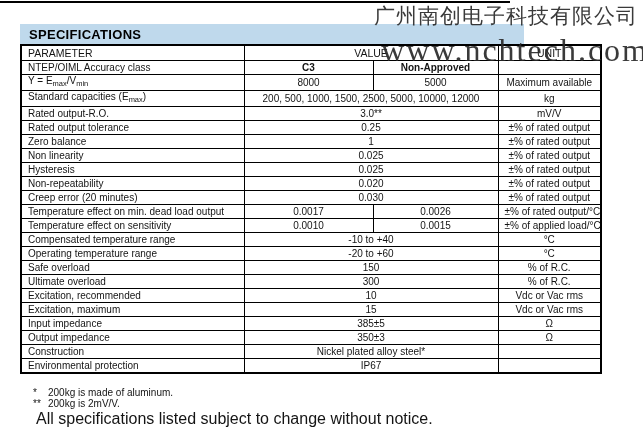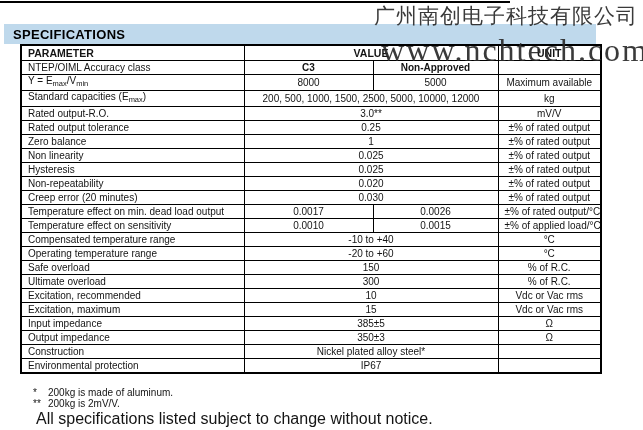--- a/index.html
+++ b/index.html
@@ -10,41 +10,41 @@
     font-family:"Liberation Sans", sans-serif;
     color:#141414;
     overflow:hidden;
     padding-left:8px;
   }
   .top-rule{
     position:absolute;left:0;top:1px;width:510px;height:2px;
     background:#000;
   }
   .spec-band{
-    position:absolute;left:4px;top:24px;width:592px;height:20px;
+    position:absolute;left:20px;top:24px;width:504px;height:20px;
     background:#bfd9ec;
     display:flex;align-items:center;
   }
   .spec-band .title{
     font-weight:bold;font-size:13px;letter-spacing:.3px;
     padding-left:9px;color:#000;
   }
   table.spec{
     position:absolute;left:20px;top:44px;
     border-collapse:collapse;
     width:580px;
     table-layout:fixed;
     font-size:10px;
   }
   table.spec,table.spec td,table.spec th{
     border:1px solid #000;
   }
   table.spec{border:2px solid #000;}
   table.spec th{
-    height:14px;font-size:10.5px;font-weight:bold;padding:0 6px;
+    height:14px;font-size:10.5px;font-weight:normal;padding:0 6px;
     text-align:center;
   }
   table.spec th.param-h{text-align:left;}
   table.spec td{
     height:13px;padding:0 6px;line-height:12px;
     text-align:center;white-space:nowrap;overflow:hidden;
   }
   table.spec td.param{
     text-align:left;font-weight:normal;
   }

